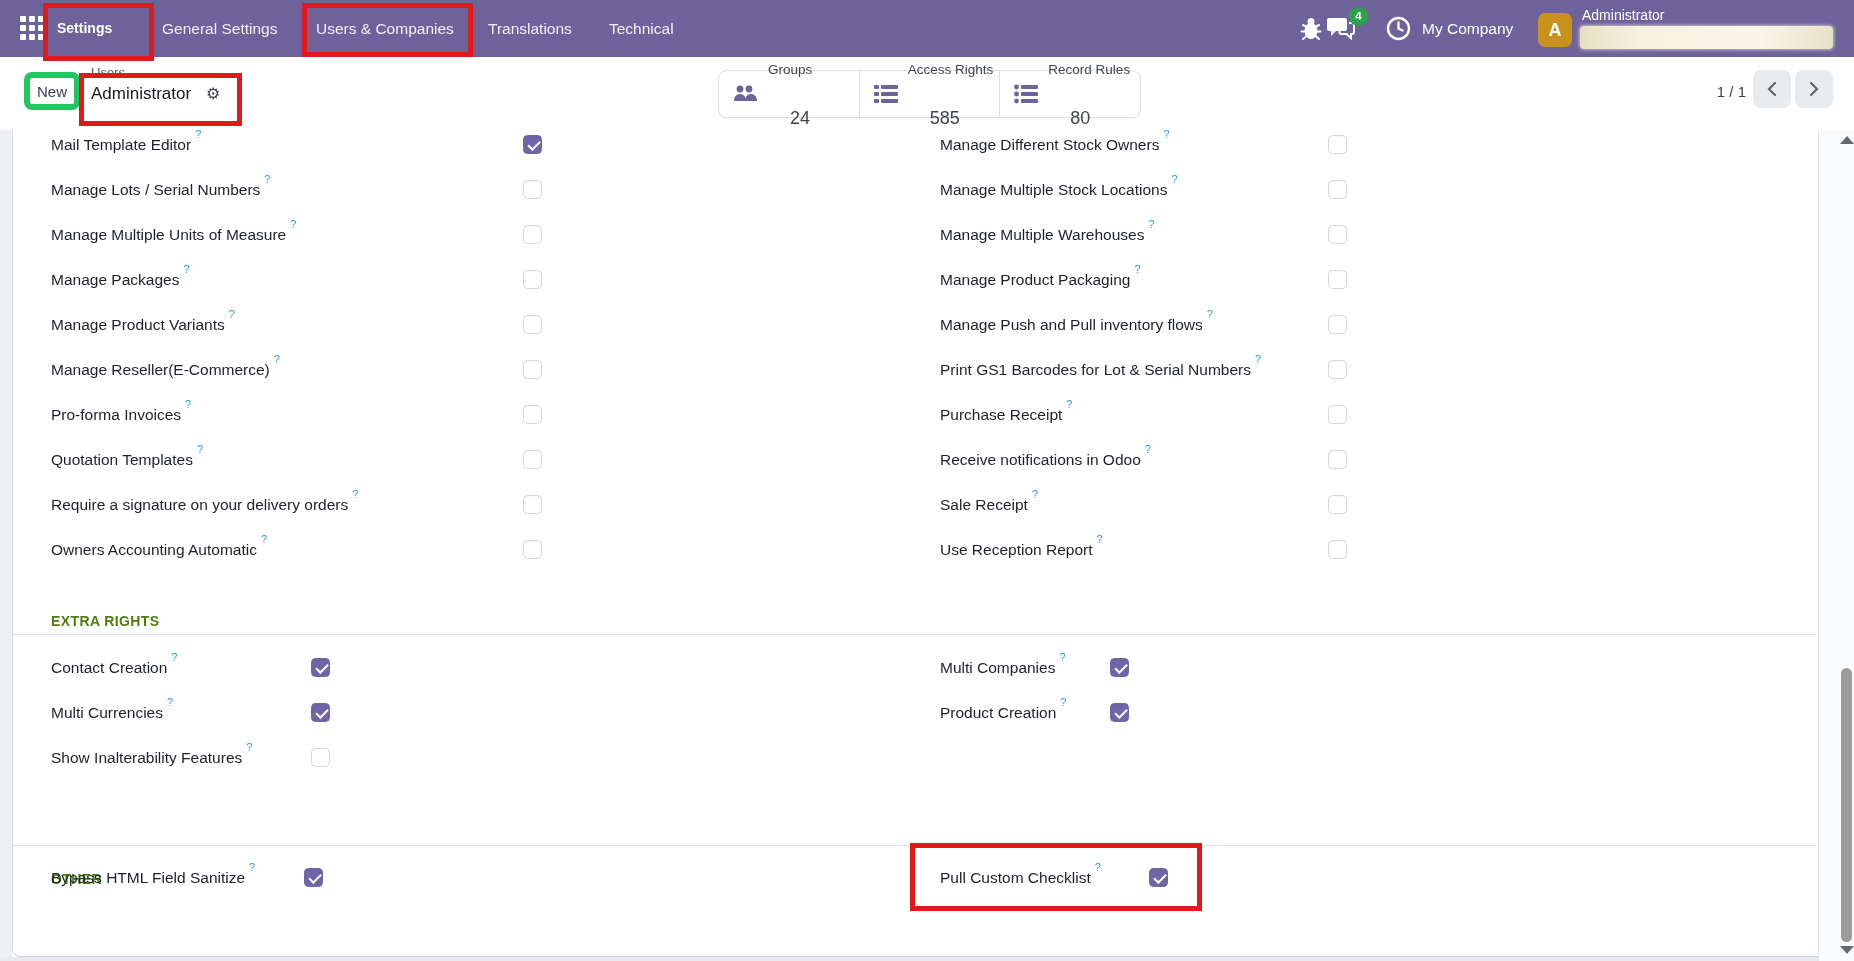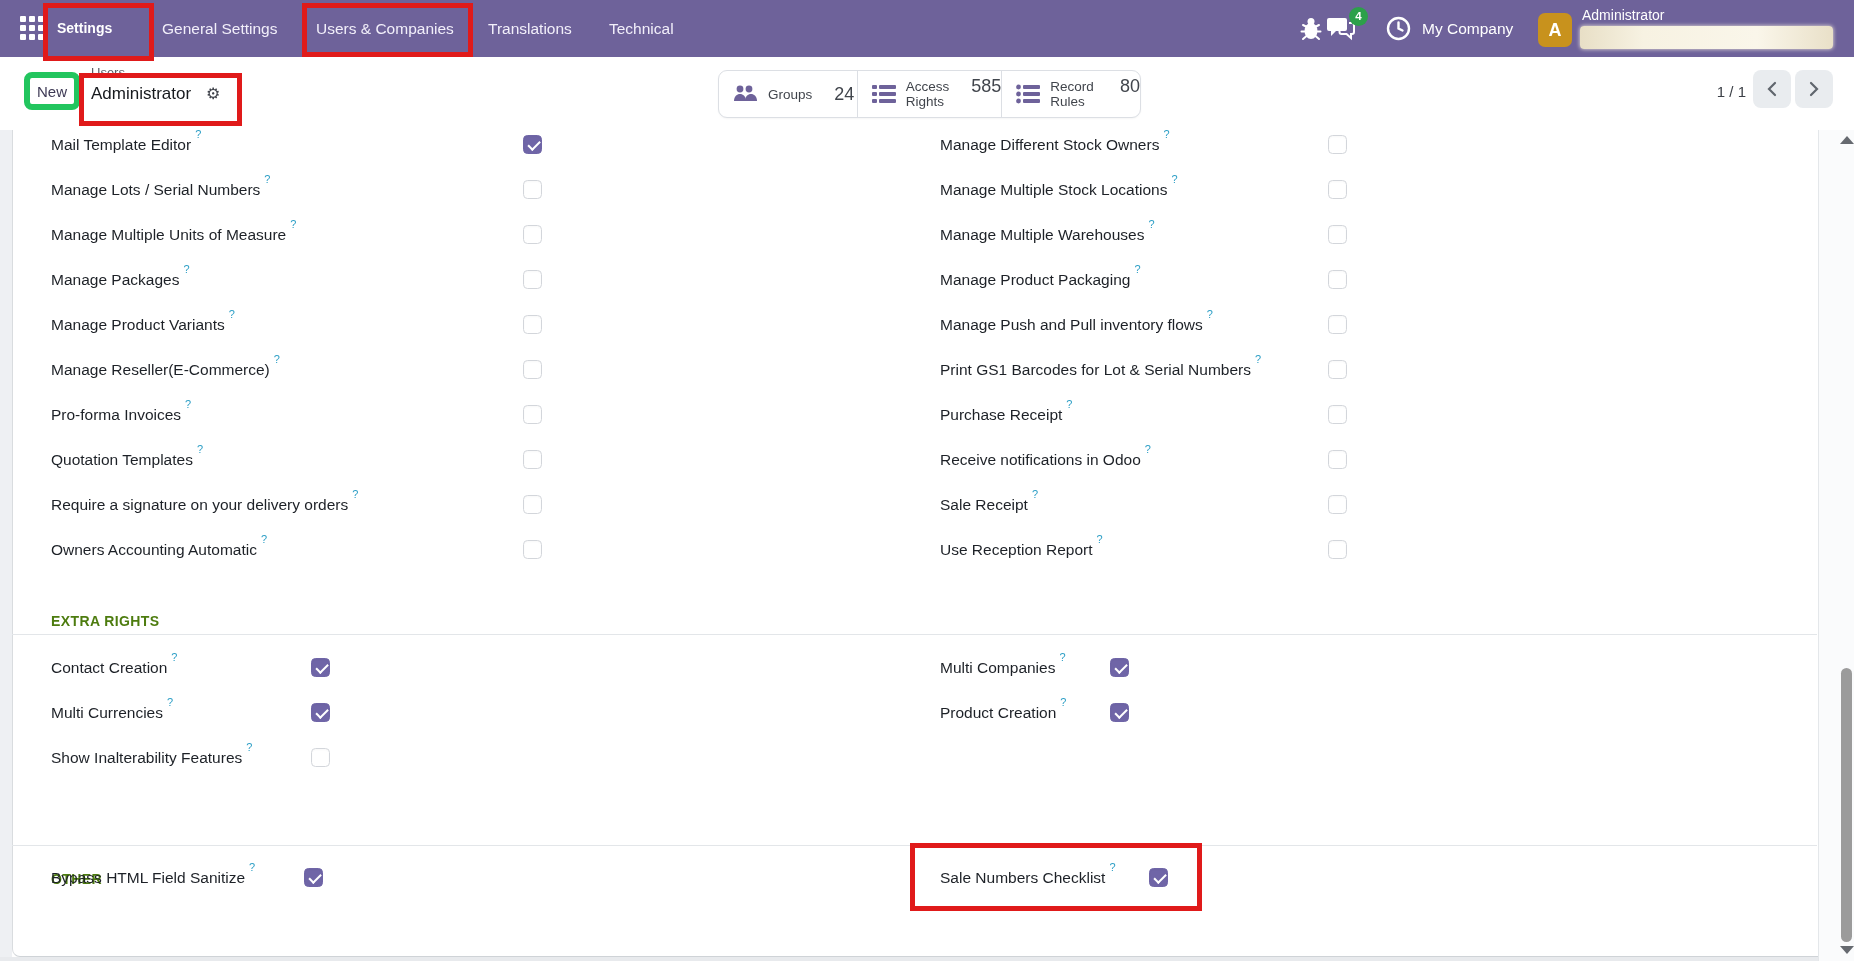--- a/index.html
+++ b/index.html
@@ -30,21 +30,21 @@
   .new-btn{position:absolute;left:24px;top:15px;width:56px;height:38px;background:#fff;border:6px solid #22c55e;border-radius:8px;
            font-size:15px;color:#3e3a55;font-weight:500;cursor:pointer;font-family:inherit;}
   .bc-parent{position:absolute;left:91px;top:8px;font-size:13px;color:#5a5d66;cursor:pointer;}
   .bc-current{position:absolute;left:91px;top:27px;font-size:17px;color:#16191d;}
   .gear-ic{position:absolute;left:206px;top:27px;font-size:16px;color:#41444c;cursor:pointer;}
 
   .stat-group{position:absolute;left:718px;top:13px;width:421px;height:46px;display:flex;background:#fff;
               border:1px solid #dcdfe4;border-radius:9px;box-shadow:0 1px 2px rgba(0,0,0,.04);}
   .stat-cell{flex:1;display:flex;align-items:center;gap:9px;padding-left:13px;cursor:pointer;}
   .stat-cell + .stat-cell{border-left:1px solid #dcdfe4;}
-  .stat-texts{display:flex;flex-direction:row;line-height:15px;}
+  .stat-texts{display:flex;flex-direction:column;line-height:15px;gap:34px;}
   .stat-label{font-size:13.5px;color:#41454c;}
   .stat-value{font-size:18px;color:#41454c;margin-left:22px;}
 
   .pager-count{position:absolute;left:1678px;top:26px;width:68px;text-align:right;font-size:15px;color:#3c4047;}
   .pager-btn{position:absolute;top:13px;width:38px;height:38px;background:#e9ecef;border:none;border-radius:8px;cursor:pointer;
              display:flex;align-items:center;justify-content:center;}
   .pager-prev{left:1753px;} .pager-next{left:1795px;}
 
   
   .left-strip{position:absolute;left:0;top:130px;width:12px;height:831px;background:#eef0f3;}
@@ -350,21 +350,21 @@
 
   <div class="row">
         <span class="lbl"><span>Bypass HTML Field Sanitize</span><sup class="help">?</sup></span>
         <span class="cbx checked"></span>
       </div>
     </div>
 
   <div class="col" id="other-right">
 
   <div class="row">
-        <span class="lbl"><span>Sale Numbers Checklist</span><sup class="help">?</sup></span>
+        <span class="lbl"><span>Pull Custom Checklist</span><sup class="help">?</sup></span>
         <span class="cbx checked"></span>
       </div>
     </div>
 
   <div class="scroll-track"></div>
   <div class="scroll-up"></div>
   <div class="scroll-thumb"></div>
   <div class="scroll-down"></div>
 
   <div class="ann" id="ann-settings"></div>

